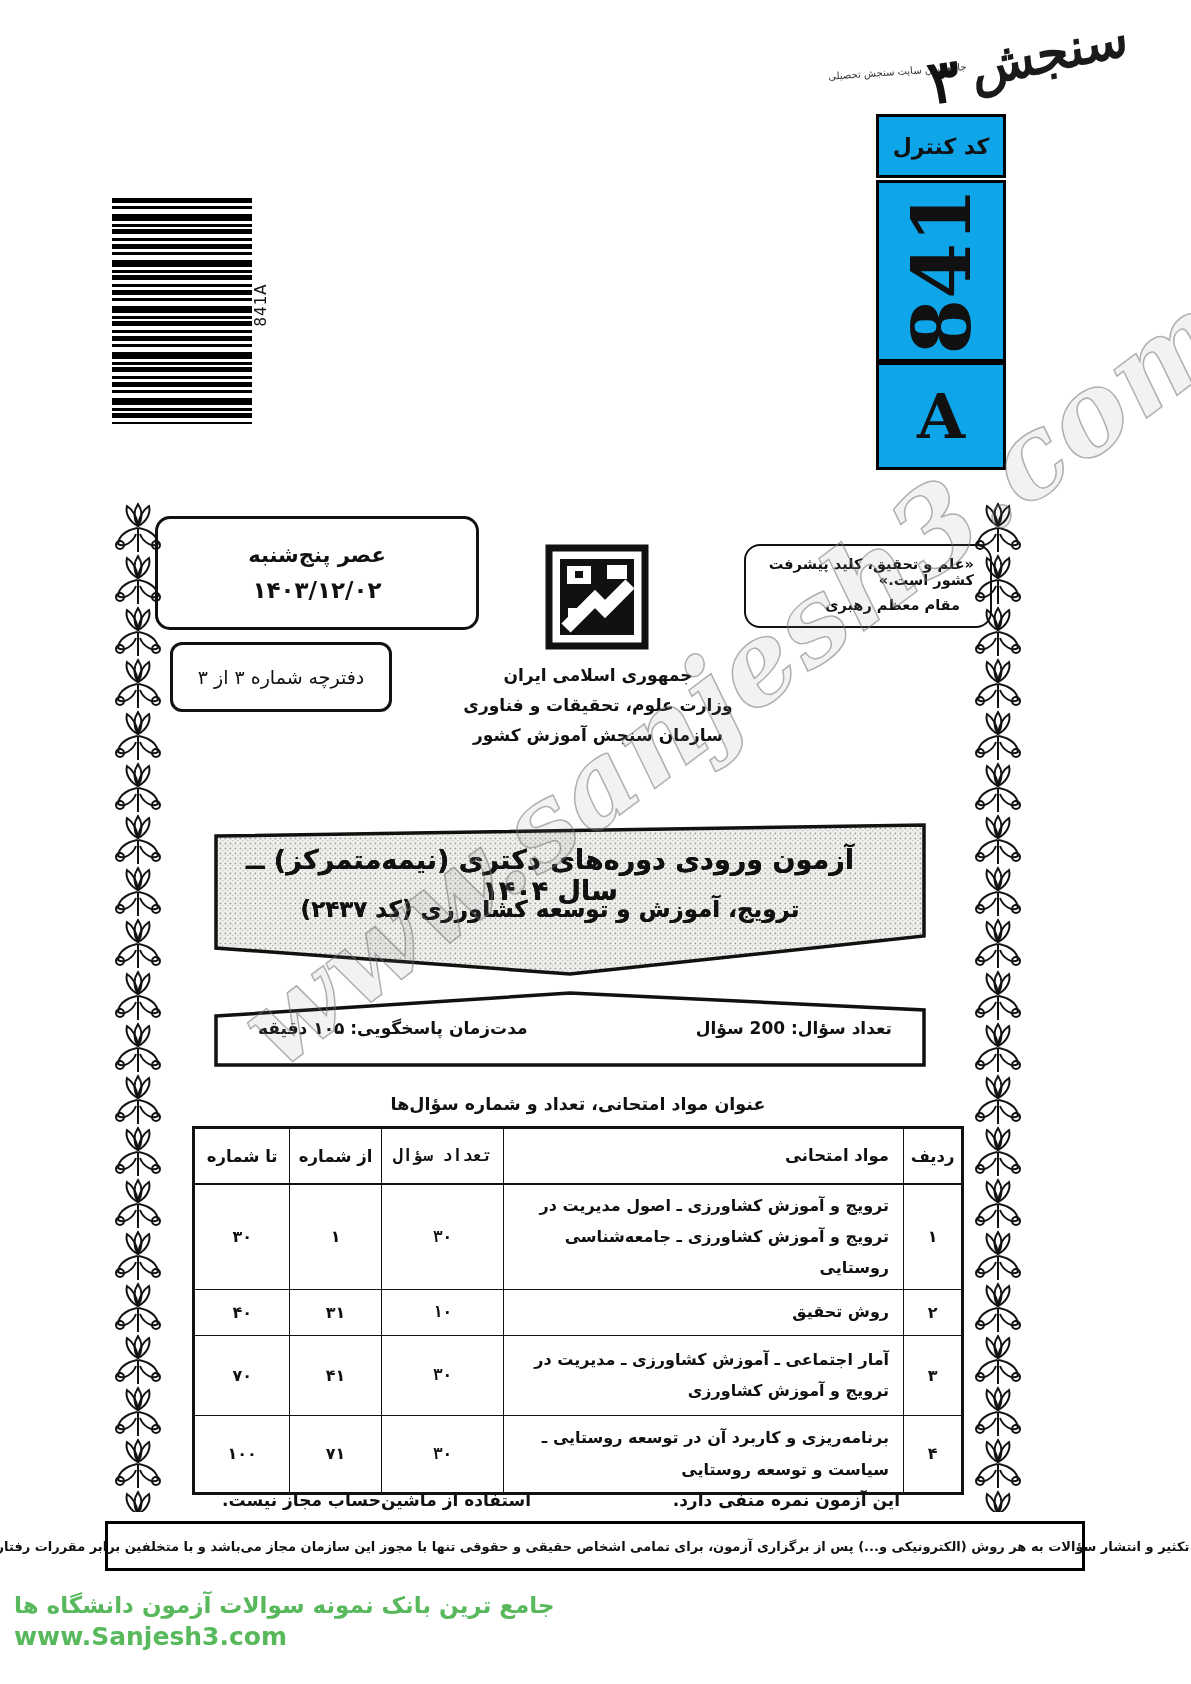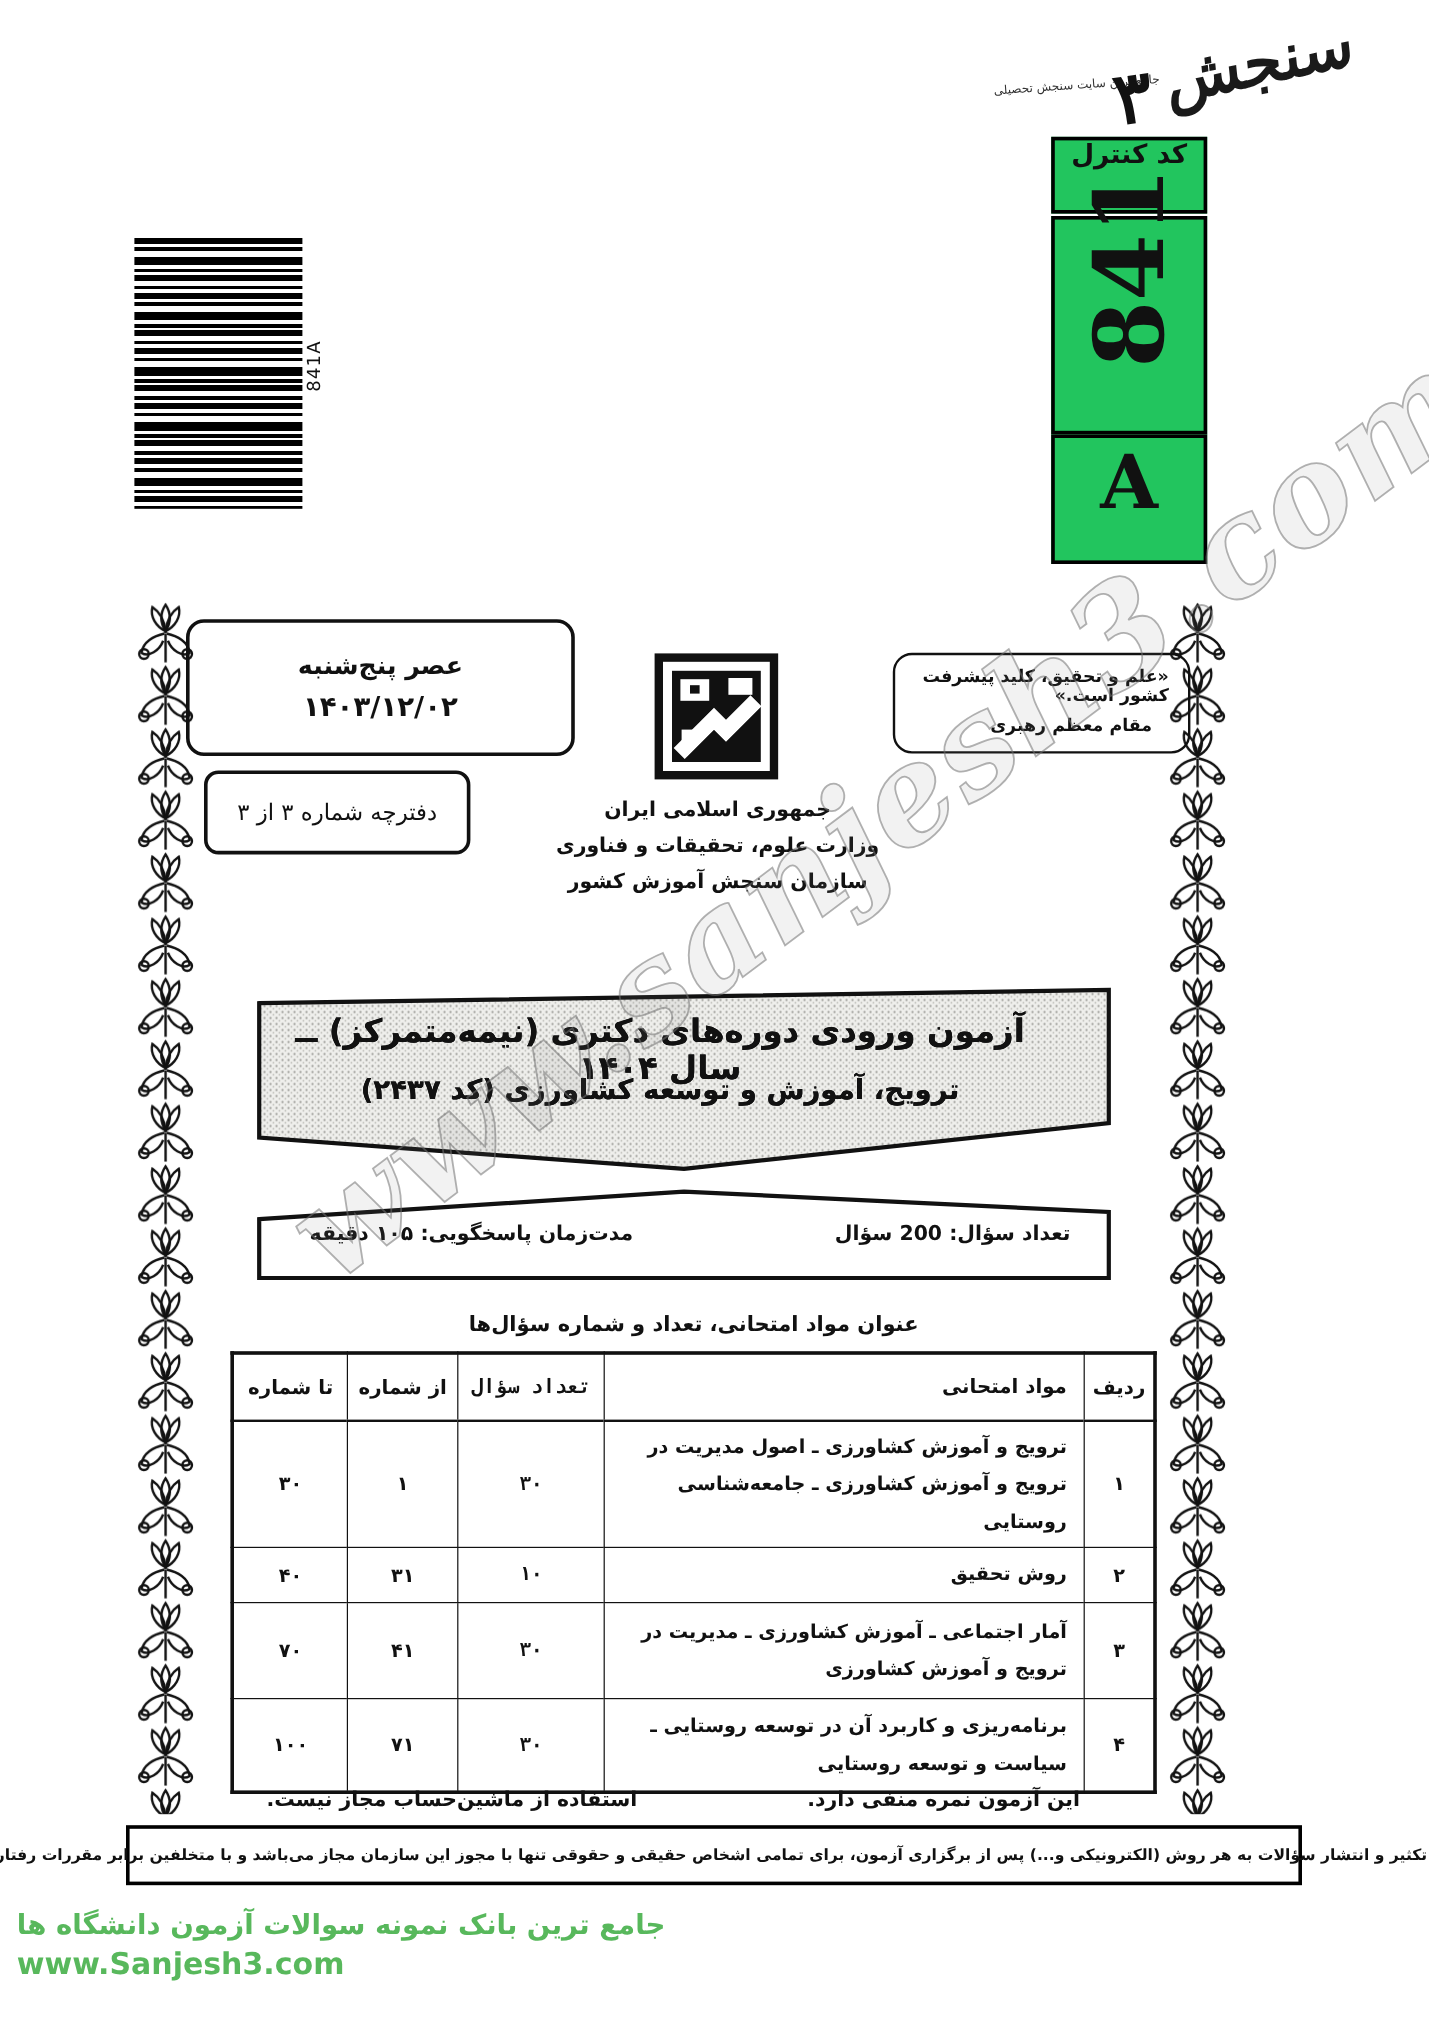--- a/index.html
+++ b/index.html
@@ -10,22 +10,22 @@
   
   .s3-logo{position:absolute; left:820px; top:8px; width:370px; height:115px;}
   .s3-script{position:absolute; left:150px; top:14px; font-size:52px; font-weight:bold;
     transform:rotate(-12deg) skewX(-6deg); font-family:"DejaVu Serif", serif; color:#1a1a1a;
     letter-spacing:-2px;}
   .s3-three{position:absolute; left:108px; top:38px; font-size:60px; font-weight:bold;
     transform:rotate(-8deg); color:#111; font-family:"DejaVu Serif", serif;}
   .s3-tag{position:absolute; left:8px; top:58px; font-size:10px; color:#333;
     transform:rotate(-4deg); white-space:nowrap;}
   
-  .box-frame{position:absolute; border:3px solid #000; background:#22c55e; display:flex;
-    align-items:flex-start; justify-content:center;}
+  .box-frame{position:absolute; border:3px solid #000; background:#0ea5e9; display:flex;
+    align-items:center; justify-content:center;}
   .ctrl-box{left:876px; top:114px; width:124px; height:58px;}
   .ctrl-box span{font-size:22px; font-weight:bold;}
   .code-box{left:876px; top:180px; width:124px; height:176px;}
   .code-box span{transform:rotate(-90deg); font-family:"DejaVu Serif", serif;
     font-size:80px; font-weight:bold; line-height:1;}
   .letter-box{left:876px; top:362px; width:124px; height:102px;}
   .letter-box span{font-family:"DejaVu Serif", serif; font-size:62px; font-weight:bold;}
   
   .barcode{position:absolute; left:112px; top:198px; width:140px; height:226px;
     background:repeating-linear-gradient(to bottom,

